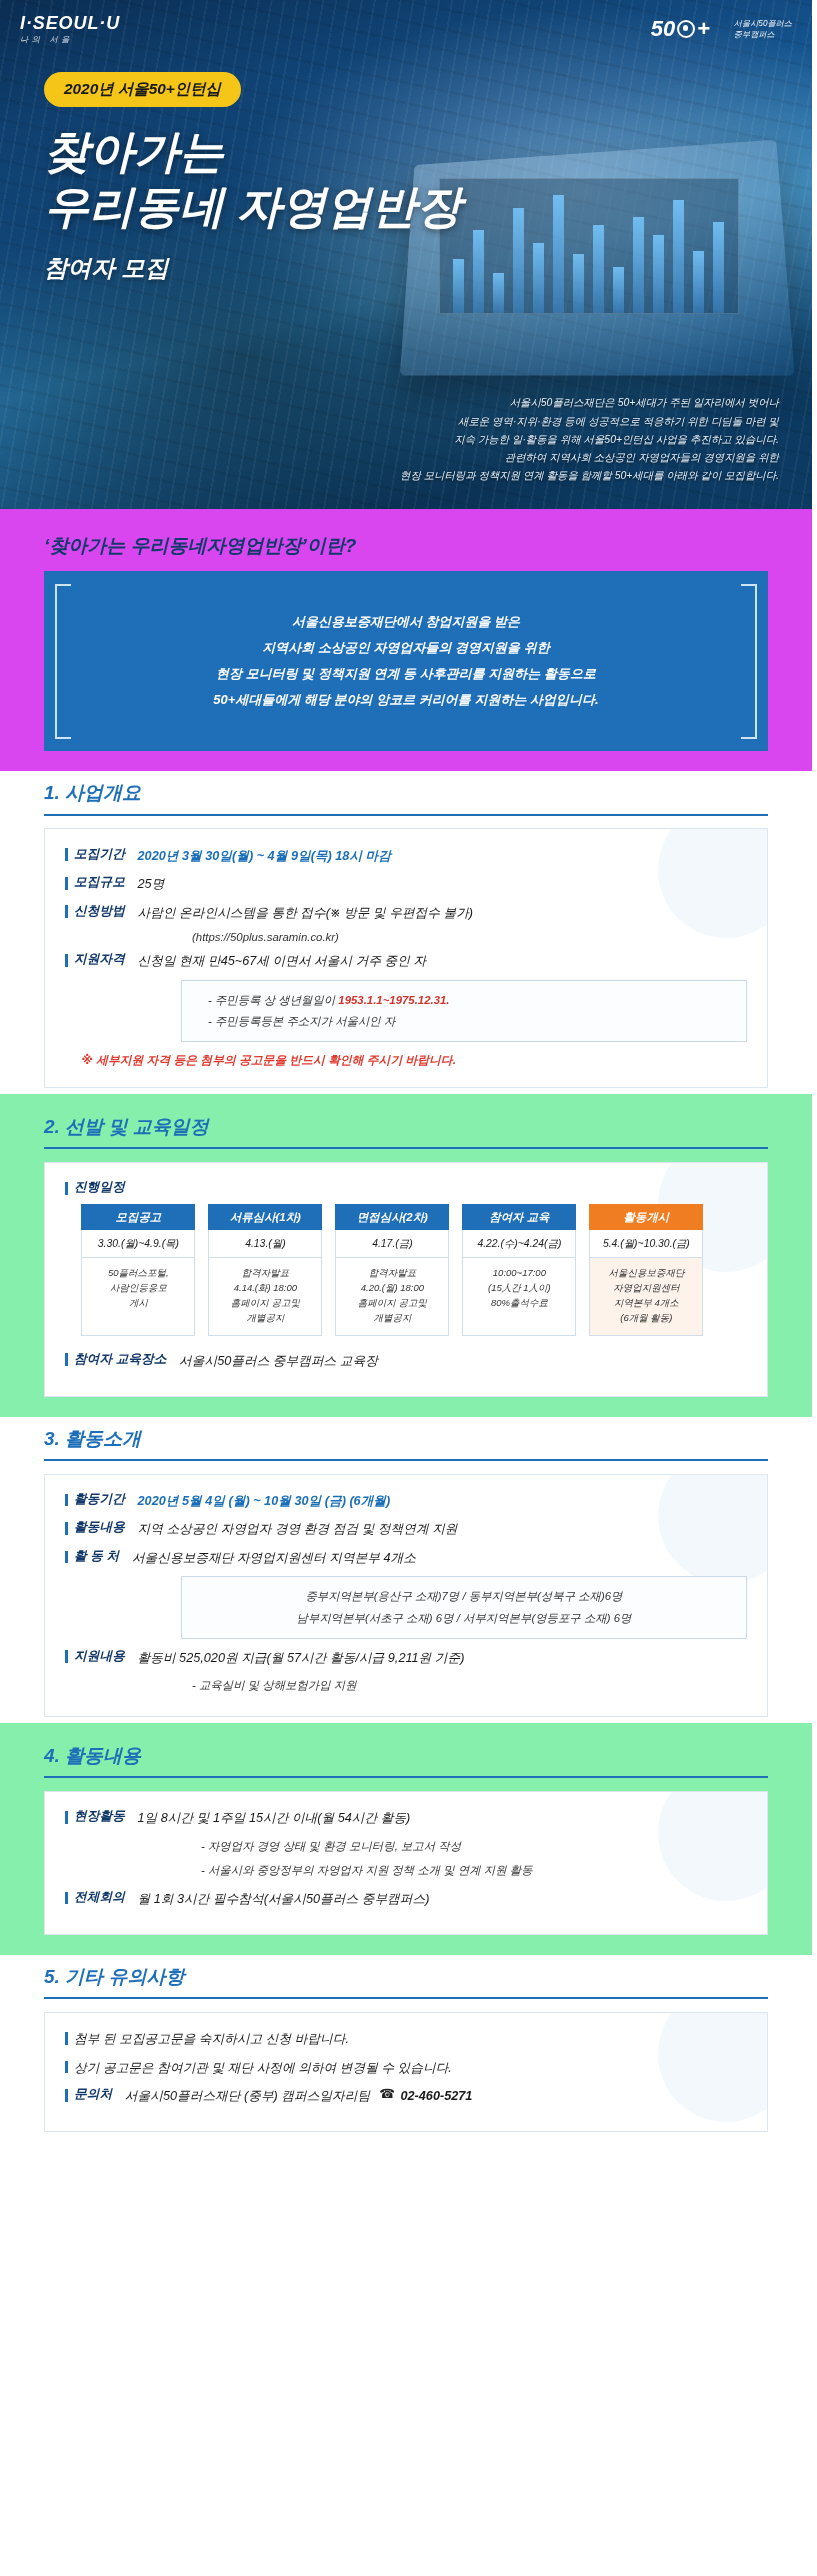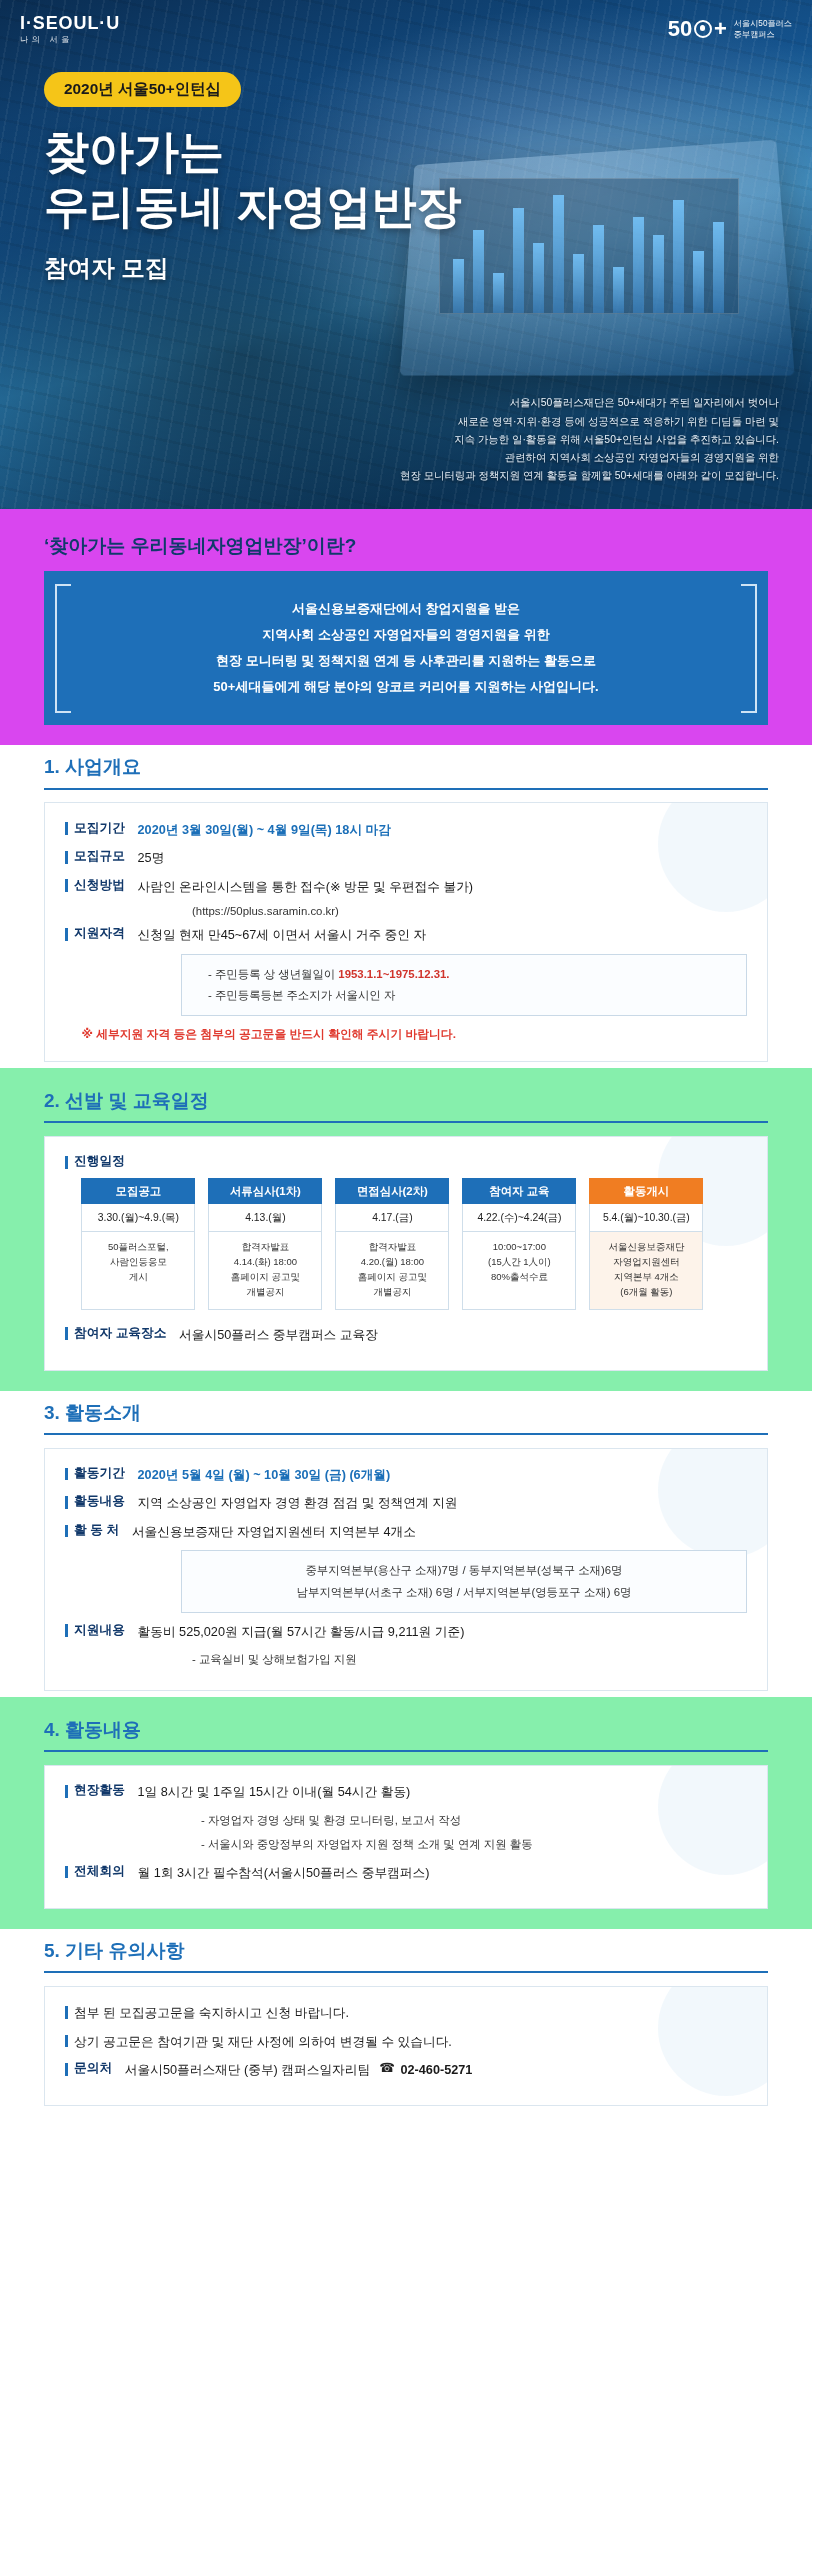--- a/index.html
+++ b/index.html
@@ -2,21 +2,21 @@
 <html lang="ko" style="font-size:14.5px"><head>
 <meta charset="utf-8">
 <style>
   * { box-sizing: border-box; margin: 0; padding: 0; }
   body {
     width: 818px;
     font-family: "Liberation Sans", "DejaVu Sans", sans-serif;
     background: #ffffff;
     color: #222;
   }
-  .page { width: 812px; position: relative; }
+  .page { width: 812px; position: relative; font-style: italic; }
 
   
   .hero {
     position: relative;
     height: 509px;
     background: linear-gradient(120deg, #0d3b66 0%, #12508c 30%, #1b6fae 60%, #0e4a7c 100%);
     overflow: hidden;
   }
   .hero-photo {
     position: absolute; inset: 0;
@@ -68,21 +68,21 @@
     letter-spacing: 0.9px;
   }
   .logo-seoul small {
     display: block;
     font-size: 8.2px;
     letter-spacing: 3.6px;
     font-weight: normal;
     opacity: 0.85;
   }
   .logo-right {
-    display: flex; align-items: center; gap: 7px;
+    display: flex; align-items: center; gap: 24px;
   }
   .logo-50 {
     color: #fff; font-size: 22px; font-weight: bold;
     display: flex; align-items: center; gap: 1.8px;
   }
   .logo-50 .ring {
     width: 18px; height: 18px; border: 2.7px solid #fff;
     border-radius: 50%; display: inline-block;
     position: relative;
   }
@@ -140,21 +140,21 @@
   .intro h2 {
     font-size: 19px;
     color: #103a6b;
     font-weight: bold;
     margin-bottom: 12.7px;
   }
   .intro-box {
     background: #1e6fb8;
     color: #ffffff;
     text-align: center;
-    padding: 25px 18px;
+    padding: 38px 18px;
     font-size: 13px;
     line-height: 2.0;
     font-weight: bold;
     position: relative;
   }
   .intro-box .br-l, .intro-box .br-r {
     position: absolute; top: 12.7px; bottom: 12.7px; width: 16.4px;
     border-top: 2.7px solid #cfe4f5; border-bottom: 2.7px solid #cfe4f5;
   }
   .intro-box .br-l { left: 11px; border-left: 2.7px solid #cfe4f5; }

